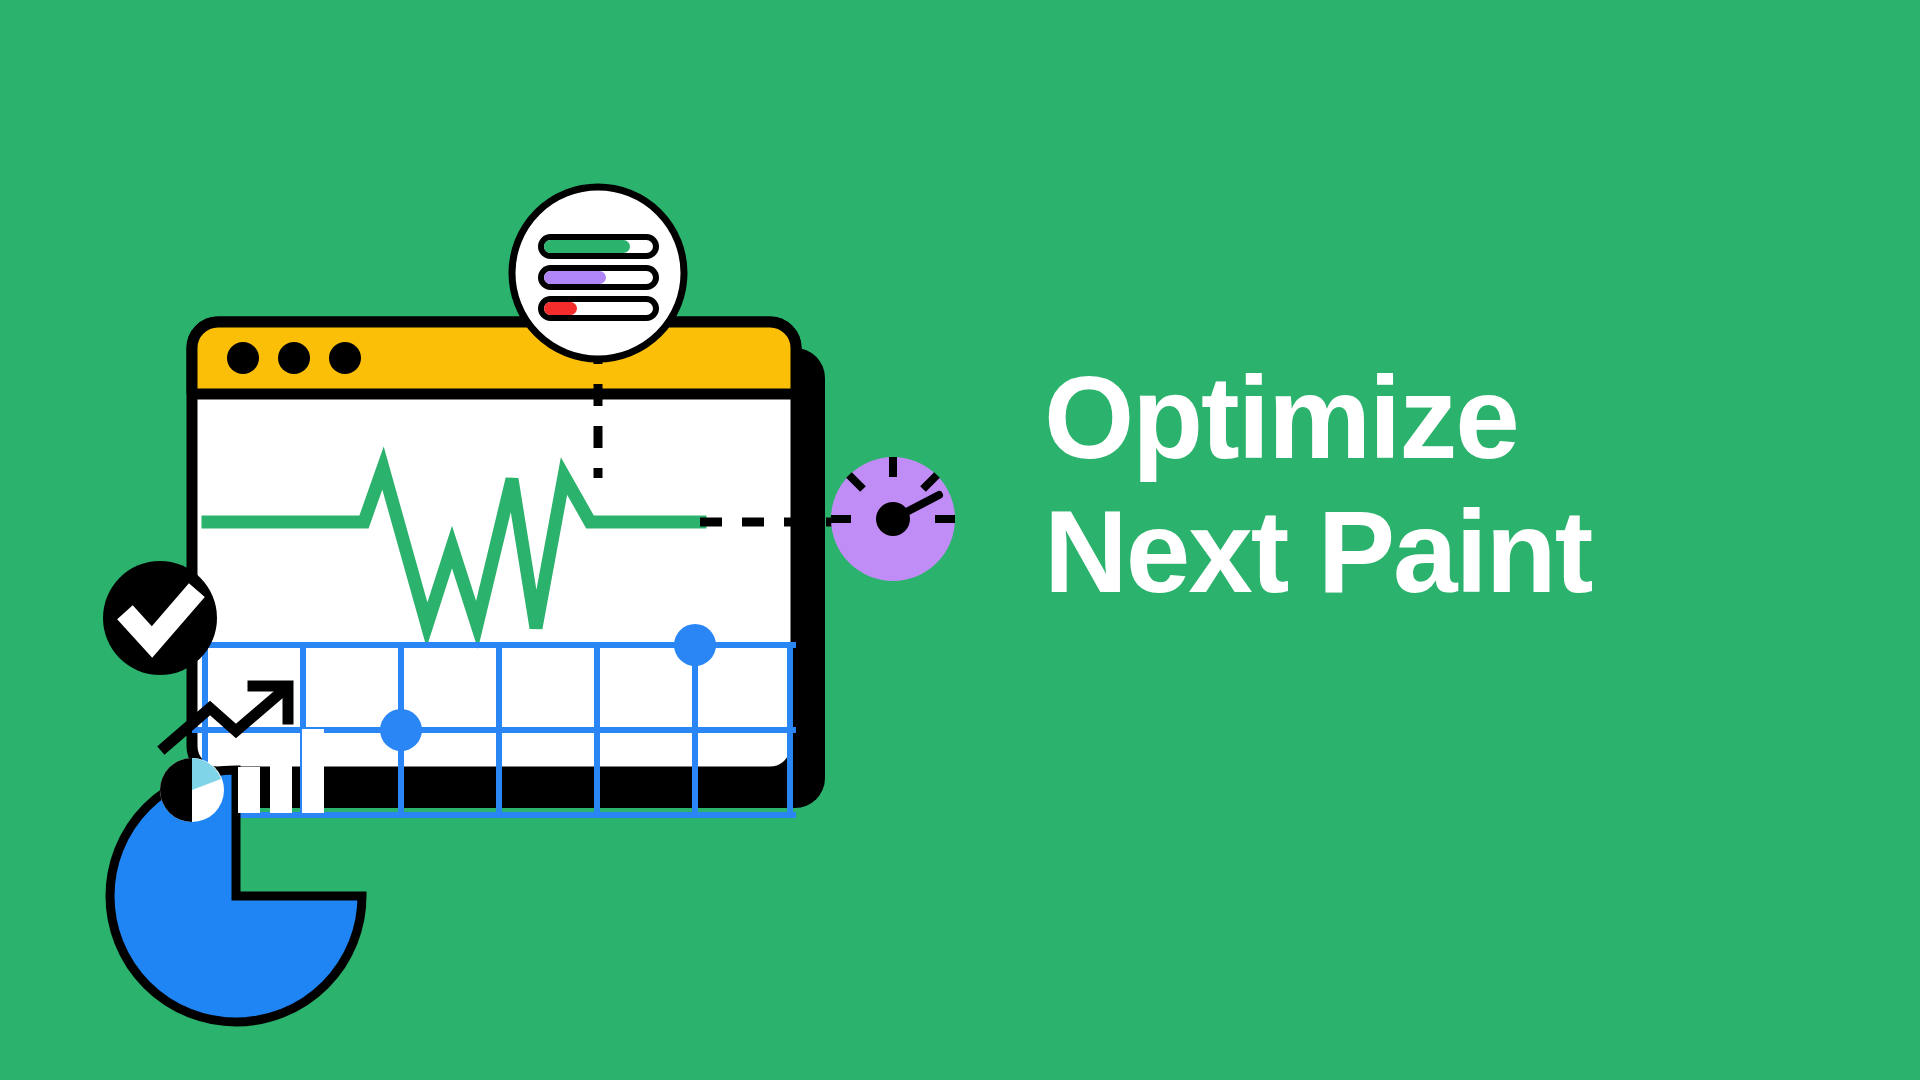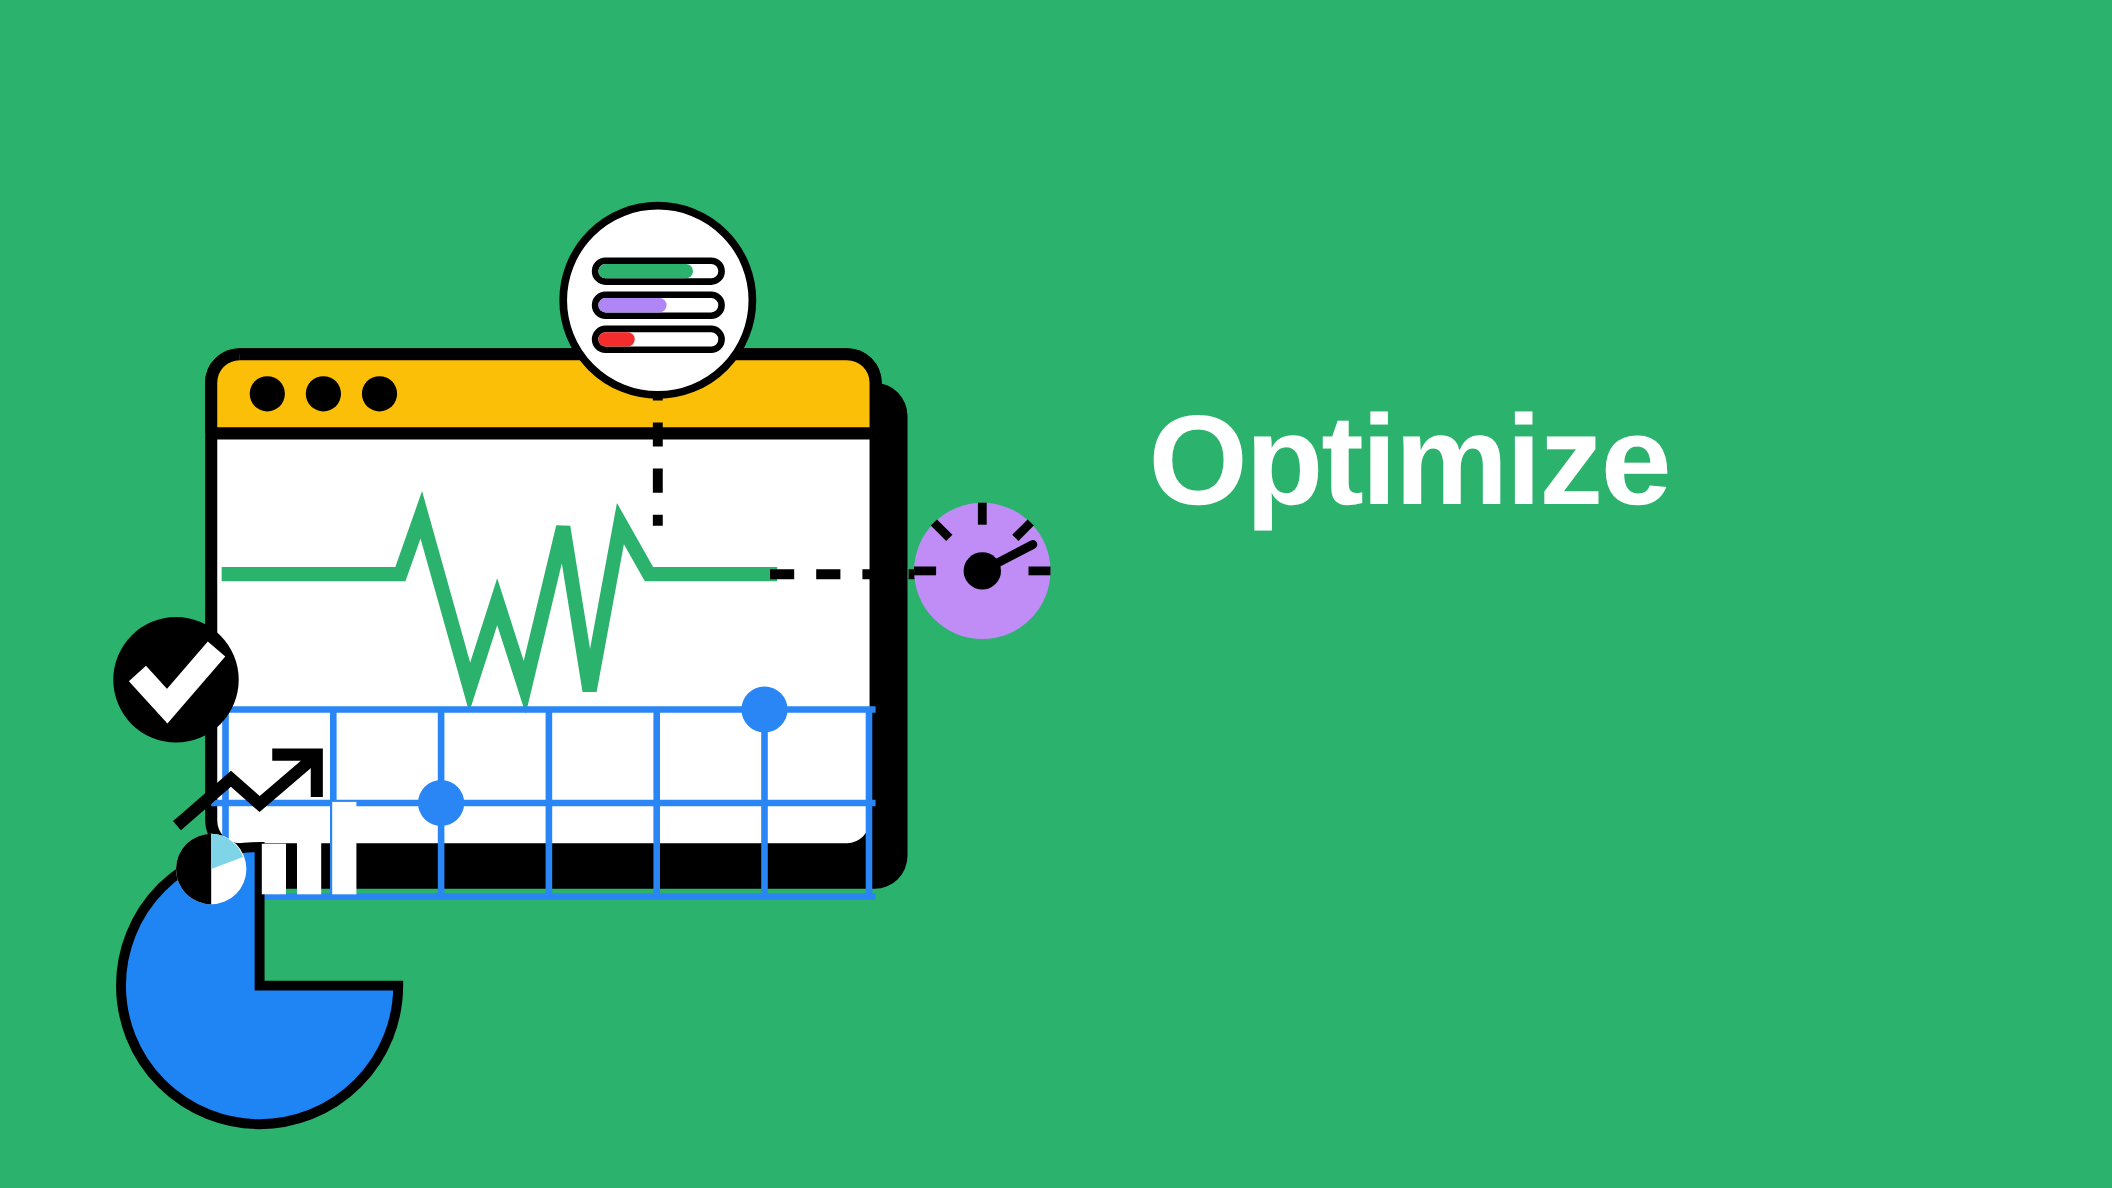--- a/index.html
+++ b/index.html
@@ -149,15 +149,16 @@
       <g>
         <polyline points="165,747 210,708 236,731 285,689" fill="none" stroke="#000000" stroke-width="11" stroke-linecap="square" stroke-linejoin="miter"></polyline>
         <polyline points="253,686 288,686 288,719" fill="none" stroke="#000000" stroke-width="11" stroke-linecap="square" stroke-linejoin="miter"></polyline>
       </g>
     </g>
 
   </svg>
 
   <h1 id="headline">
     <span class="line">Optimize</span>
+    <span class="line">Next Paint</span>
   </h1>
 
 </div>
 
 </body></html>

